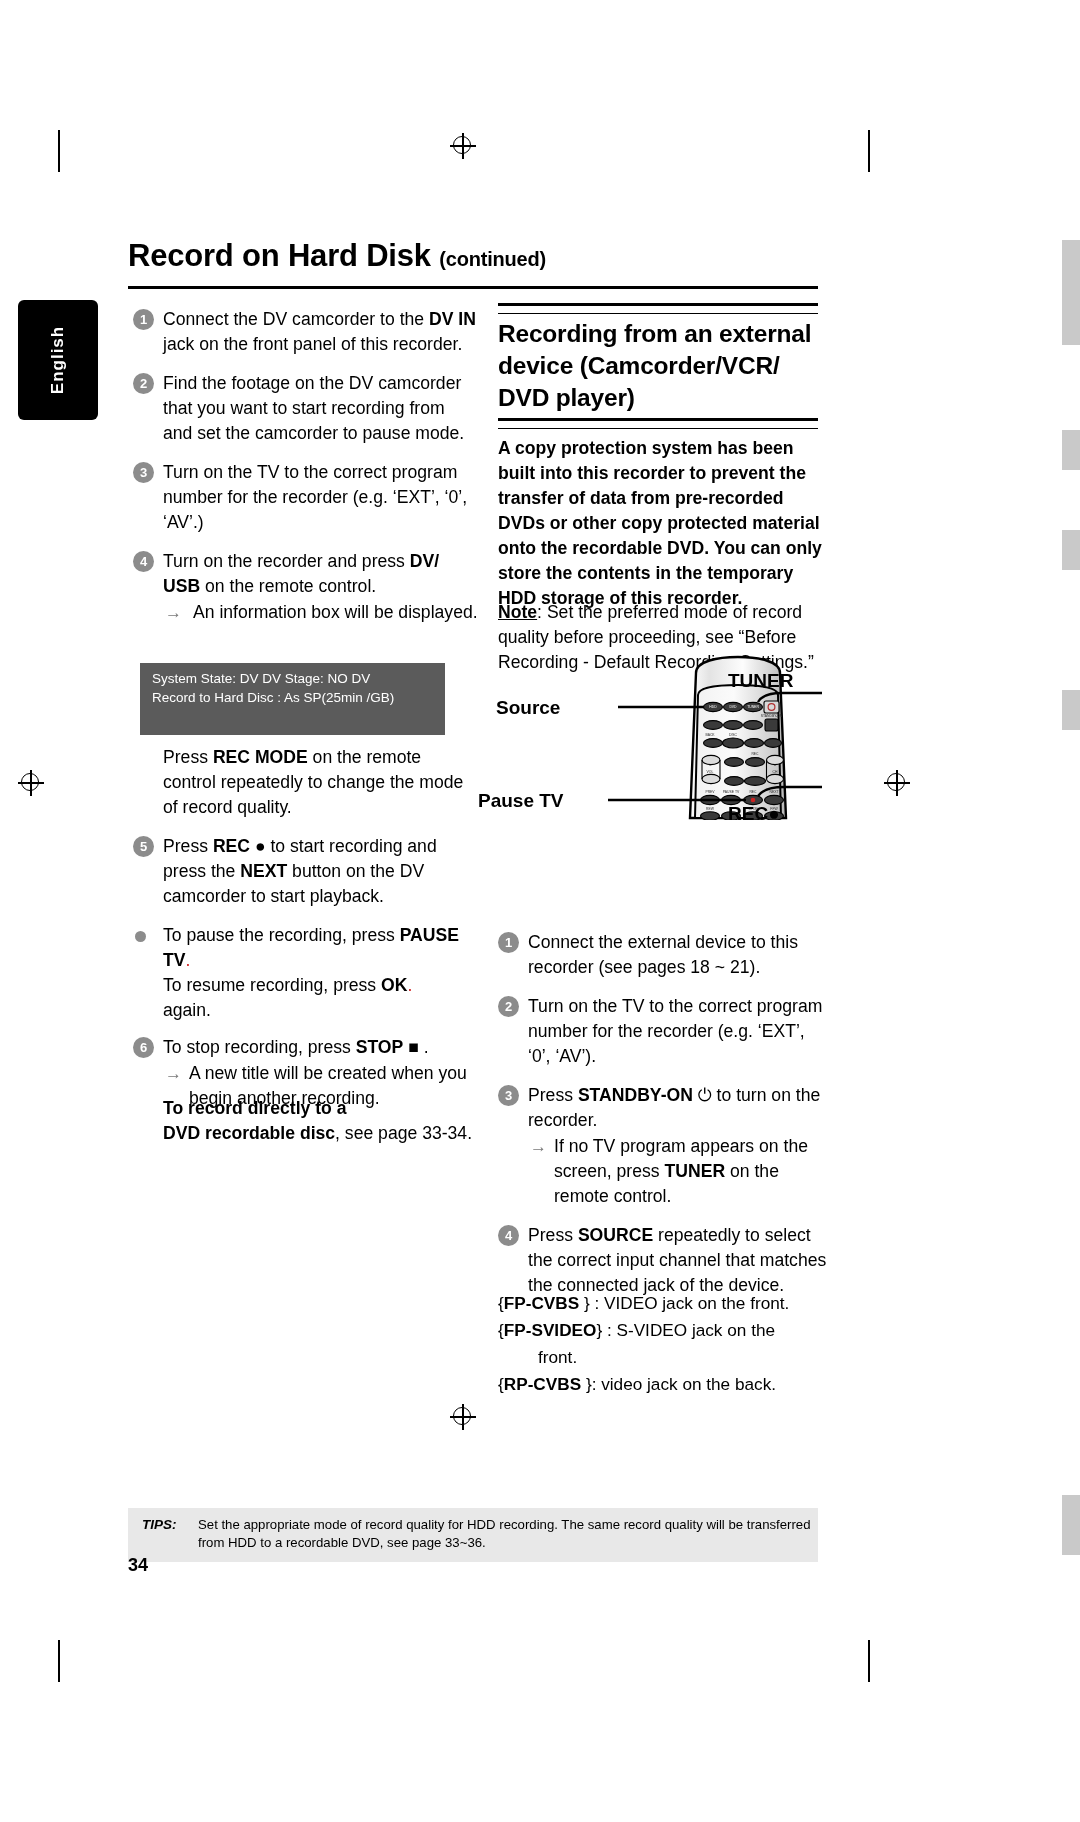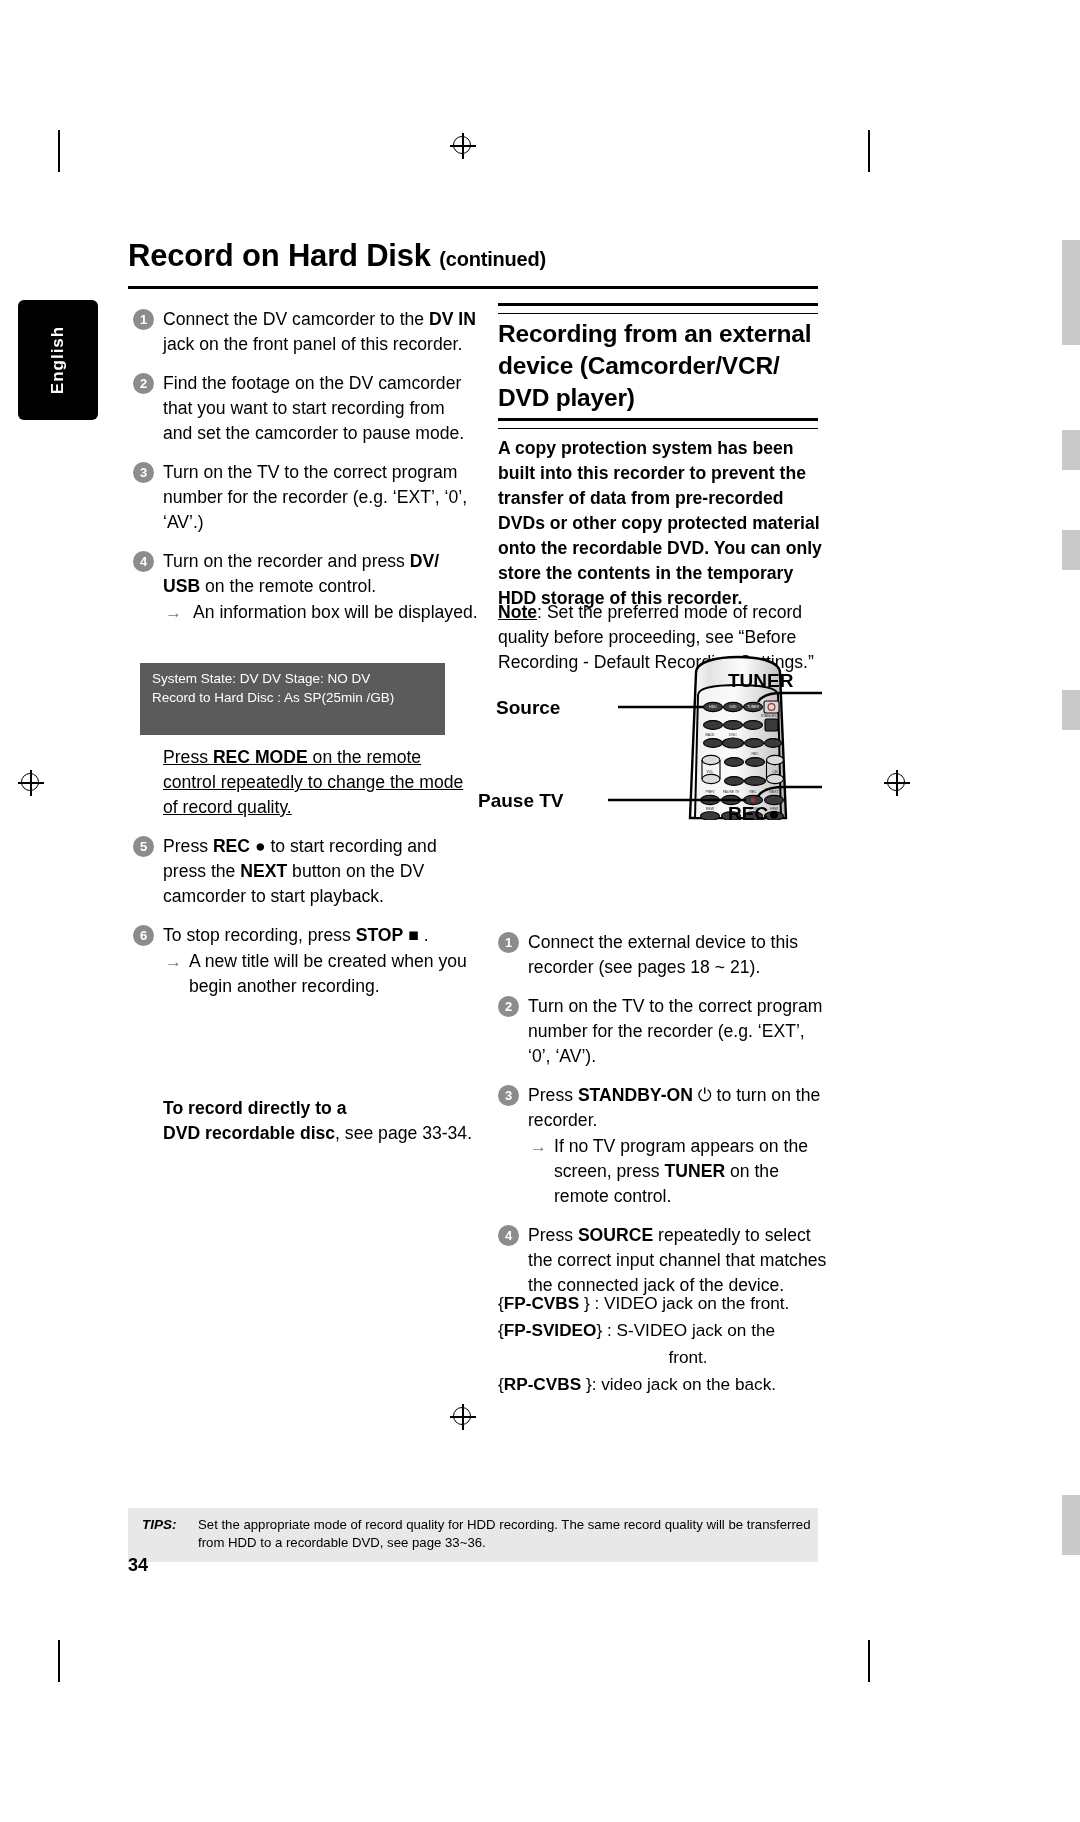--- a/index.html
+++ b/index.html
@@ -66,21 +66,21 @@
   .rbody{position:absolute;left:498px;top:436px;width:328px;font-size:17.6px;line-height:25px;font-weight:bold;}
   .rnote{position:absolute;left:498px;top:600px;width:328px;font-size:17.6px;line-height:25px;}
   .rnote u{text-decoration:underline;font-weight:bold;}
 
   
   .remote-wrap{position:absolute;left:470px;top:655px;width:360px;height:160px;}
   .lbl{position:absolute;font-weight:bold;font-size:19px;}
 
   .rsteps{position:absolute;left:498px;top:930px;width:332px;font-size:17.6px;line-height:25px;}
   .jacks{position:absolute;left:498px;top:1290px;width:340px;font-size:17.2px;line-height:27px;}
-  .jacks .ind{display:block;text-align:center;padding-left:40px;}
+  .jacks .ind{display:block;text-align:left;padding-left:40px;}
 
   
   .tips{position:absolute;left:128px;top:1508px;width:690px;background:#e8e8e8;
         padding:8px 0 10px 0;}
   .tips-inner{position:relative;padding-left:70px;padding-right:7px;
         font-size:13.2px;line-height:18px;}
   .tips-inner .tw{position:absolute;left:14px;top:0;font-weight:bold;font-style:italic;font-size:13.5px;}
   .pageno{position:absolute;left:128px;top:1555px;font-size:18px;font-weight:bold;}
 </style>
 </head>
@@ -148,27 +148,31 @@
       </div>
     </div>
   </div>
 
   <div class="dispbox">
     <div>System State: DV    DV Stage: NO DV</div>
     <div>Record to Hard Disc : As SP(25min /GB)</div>
   </div>
 
   <div class="col" style="left:133px;top:745px;width:345px;">
-    <div class="plain" style="padding-left:30px;text-decoration:underline;">Press <b>REC MODE</b>  on the remote control repeatedly to change the mode of record quality.</div>
+    <div class="plain" style="padding-left:30px;">Press <b>REC MODE</b>  on the remote control repeatedly to change the mode of record quality.</div>
 
     <div class="step">
       <div class="num">5</div>
       <div>Press <b>REC&nbsp;●</b>  to start recording and press the <b>NEXT</b> button on the DV camcorder to start playback.</div>
     </div>
 
+    <div class="bullet">
+      <div class="dot"></div>
+      <div>To pause the recording, press <b>PAUSE TV</b><span class="red">.</span><br>To resume recording, press <b>OK</b><span class="red">.</span><br>again.</div>
+    </div>
 
     <div class="step" style="margin-bottom:0;">
       <div class="num">6</div>
       <div>To stop recording, press <b>STOP&nbsp;■</b> .</div>
       <div class="sub" style="padding-left:26px;">
         <span class="arrow">→</span>
         <span>A new title will be created when you begin another recording.</span>
       </div>
     </div>
   </div>

